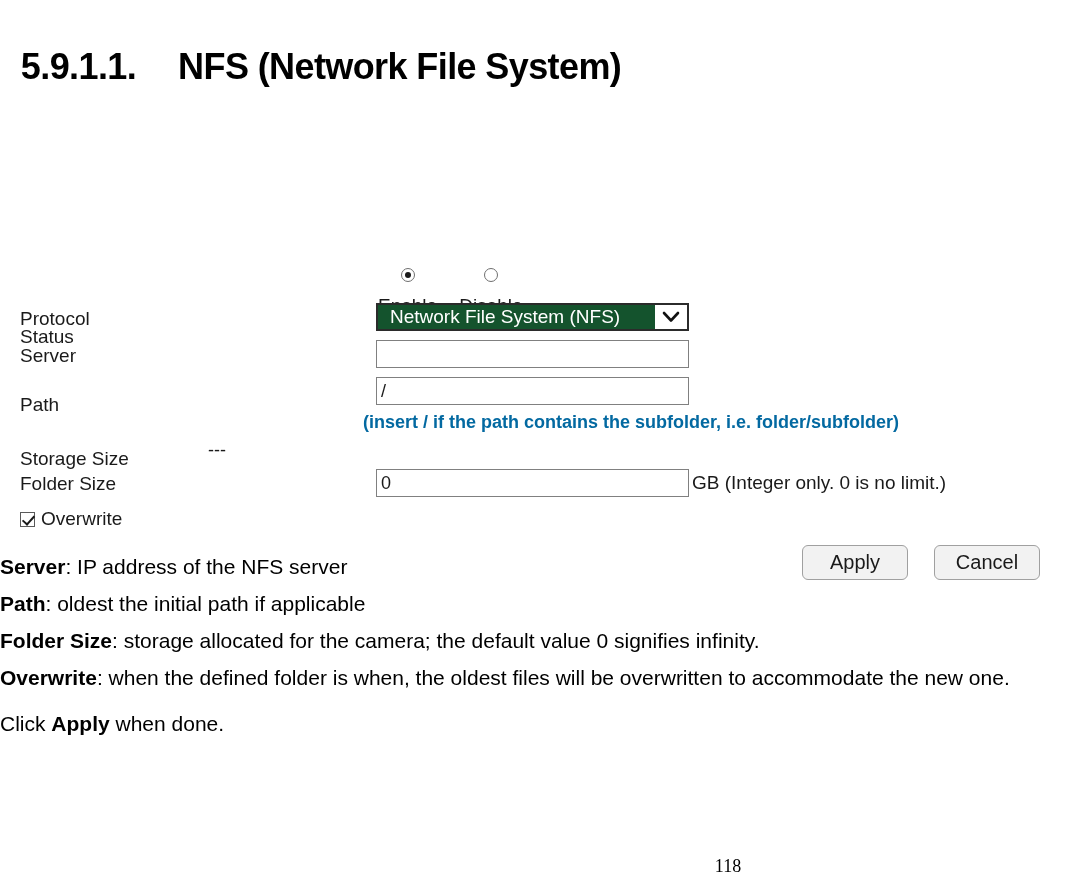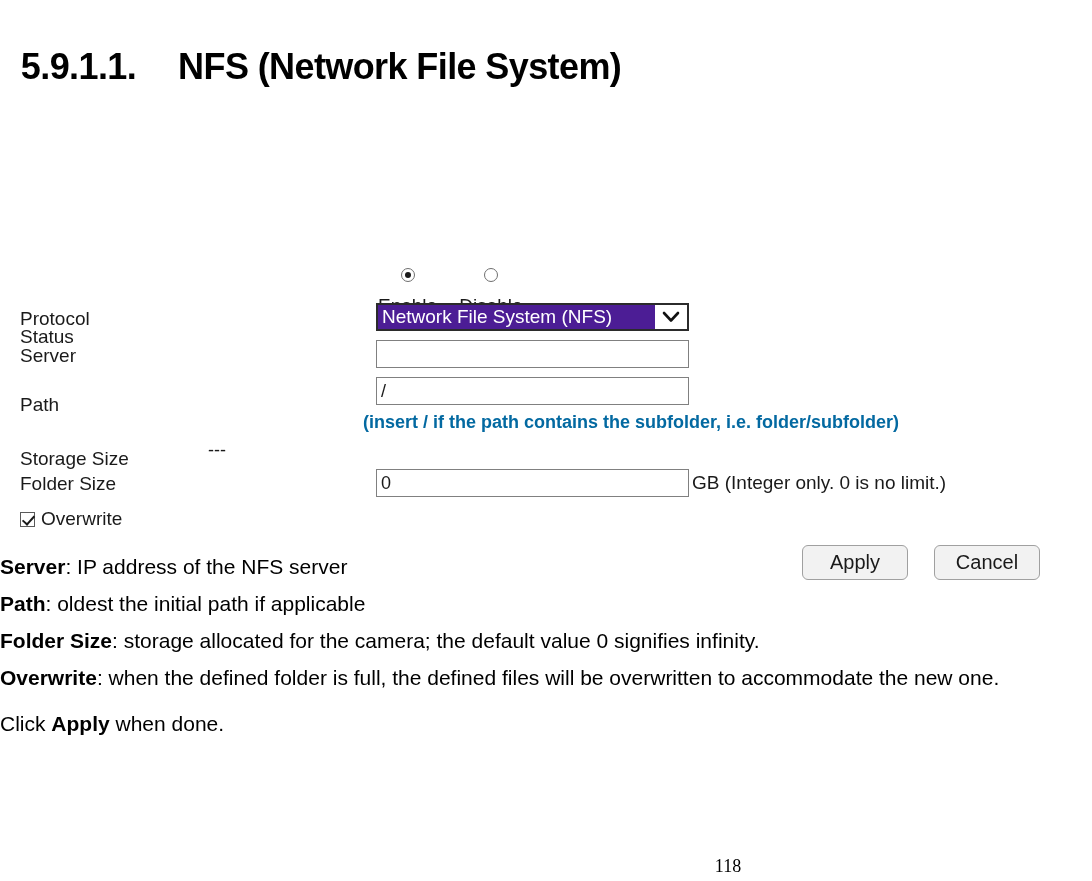--- a/index.html
+++ b/index.html
@@ -95,25 +95,25 @@
     width: 313px;
     height: 28px;
     border: 2px solid #2b2b2b;
     background: #ffffff;
     box-sizing: border-box;
     display: flex;
     align-items: stretch;
   }
   .select-value {
     flex: 1 1 auto;
-    background: #4c1d95;
+    background: #14532d;
     color: #ffffff;
     font-size: 19px;
     line-height: 24px;
-    padding-left: 4px;
+    padding-left: 12px;
     white-space: nowrap;
     overflow: hidden;
   }
   .select-arrow {
     flex: 0 0 32px;
     background: #ffffff;
     display: flex;
     align-items: center;
     justify-content: center;
   }
@@ -315,21 +315,21 @@
   <div class="note-line">
     <b>Server</b><span>: IP address of the NFS server</span>
   </div>
   <div class="note-line">
     <b>Path</b><span>: oldest the initial path if applicable</span>
   </div>
   <div class="note-line">
     <b>Folder Size</b><span>: storage allocated for the camera; the default value 0 signifies infinity.</span>
   </div>
   <div class="note-line">
-    <b>Overwrite</b><span>: when the defined folder is full, the defined files will be overwritten to accommodate the new one.</span>
+    <b>Overwrite</b><span>: when the defined folder is when, the oldest files will be overwritten to accommodate the new one.</span>
   </div>
 </div>
 
 <div class="closing">
   <span>Click </span><b>Apply</b><span> when done.</span>
 </div>
 
 <div class="page-number">118</div>
 
 </body></html>

